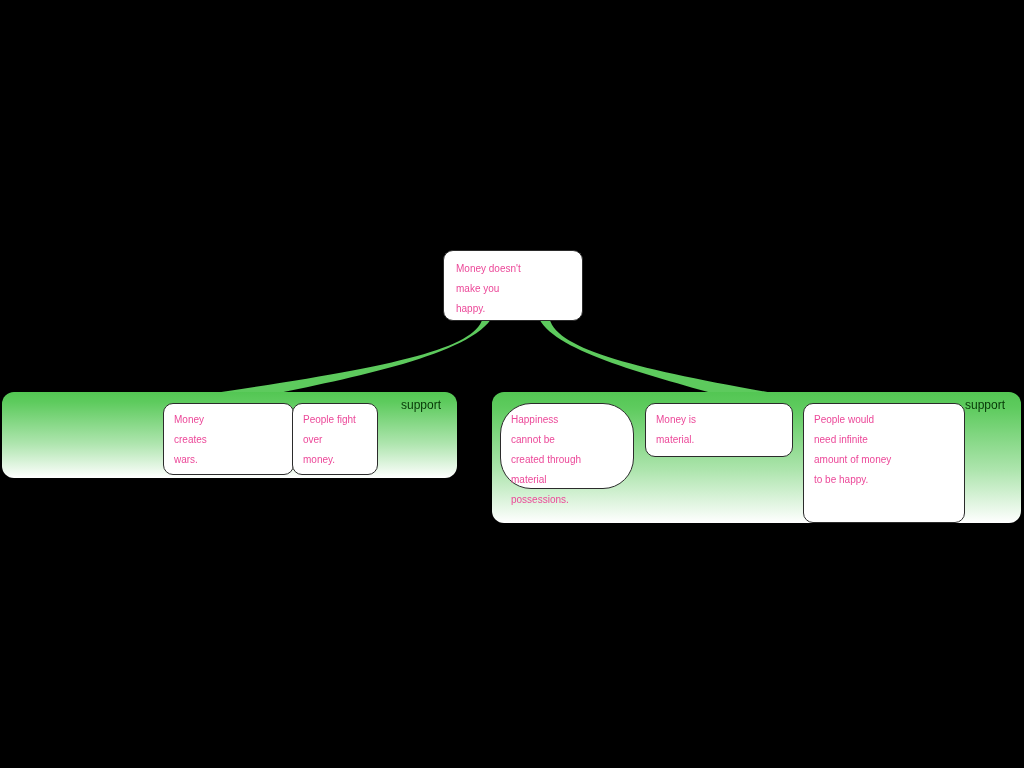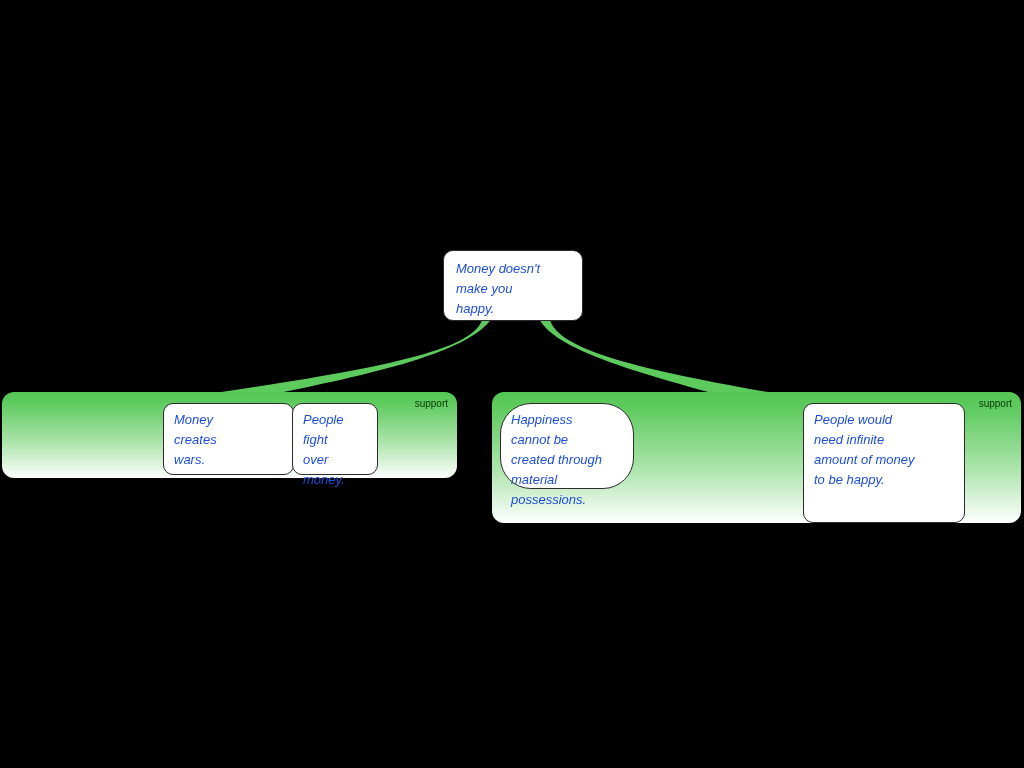--- a/index.html
+++ b/index.html
@@ -24,48 +24,47 @@
     width: 1024px; height: 768px;
     z-index: 1;
   }
   
   .node {
     position: absolute;
     box-sizing: border-box;
     background: #ffffff;
     border: 1px solid #2b2b2b;
     border-radius: 10px;
-    color: #1d4ed8;
-    font-size: 13px;
+    color: #ec4899;
+    font-size: 10px;
     line-height: 20px;
     padding: 6px 10px;
     white-space: pre-line;
     z-index: 3;
-    font-style: italic;
   }
   #root-node {
     left: 443px; top: 250px;
     width: 140px; height: 71px;
     padding: 8px 12px;
     z-index: 4;
   }
   
   .group {
     position: absolute;
     box-sizing: border-box;
     border-radius: 12px;
     background: linear-gradient(180deg, #53c653 0%, #5ecb5e 12%, #aee5ae 60%, #ffffff 100%);
     z-index: 2;
   }
   #group-left  { left: 2px;   top: 392px; width: 455px; height: 86px; }
   #group-right { left: 492px; top: 392px; width: 529px; height: 131px; }
   .group-label {
     position: absolute;
-    top: 6px; right: 9px;
-    font-size: 10px;
+    top: 6px; right: 16px;
+    font-size: 12px;
     color: #073807;
     z-index: 3;
   }
   
   .group .node { z-index: 3; }
   #gl-n0 { left: 8px;   top: 11px; width: 145px; height: 72px; }
   #gl-n1 { left: 161px; top: 11px; width: 131px; height: 72px; }
   #gl-n2 { left: 290px; top: 11px; width: 86px; height: 72px; }
   #gr-n0 { left: 8px;   top: 11px; width: 134px; height: 86px; border-radius: 31px; }
   #gr-n1 { left: 153px; top: 11px; width: 148px; height: 54px;  }
@@ -95,19 +94,21 @@
 money.</div>
   </div>
 
   <div class="group" id="group-right">
     <span class="group-label">support</span>
     <div class="node" id="gr-n0">Happiness
 cannot be
 created through
 material
 possessions.</div>
+    <div class="node" id="gr-n1">Money is
+material.</div>
     <div class="node" id="gr-n2">People would
 need infinite
 amount of money
 to be happy.</div>
   </div>
 
 </div>
 
 </body></html>

